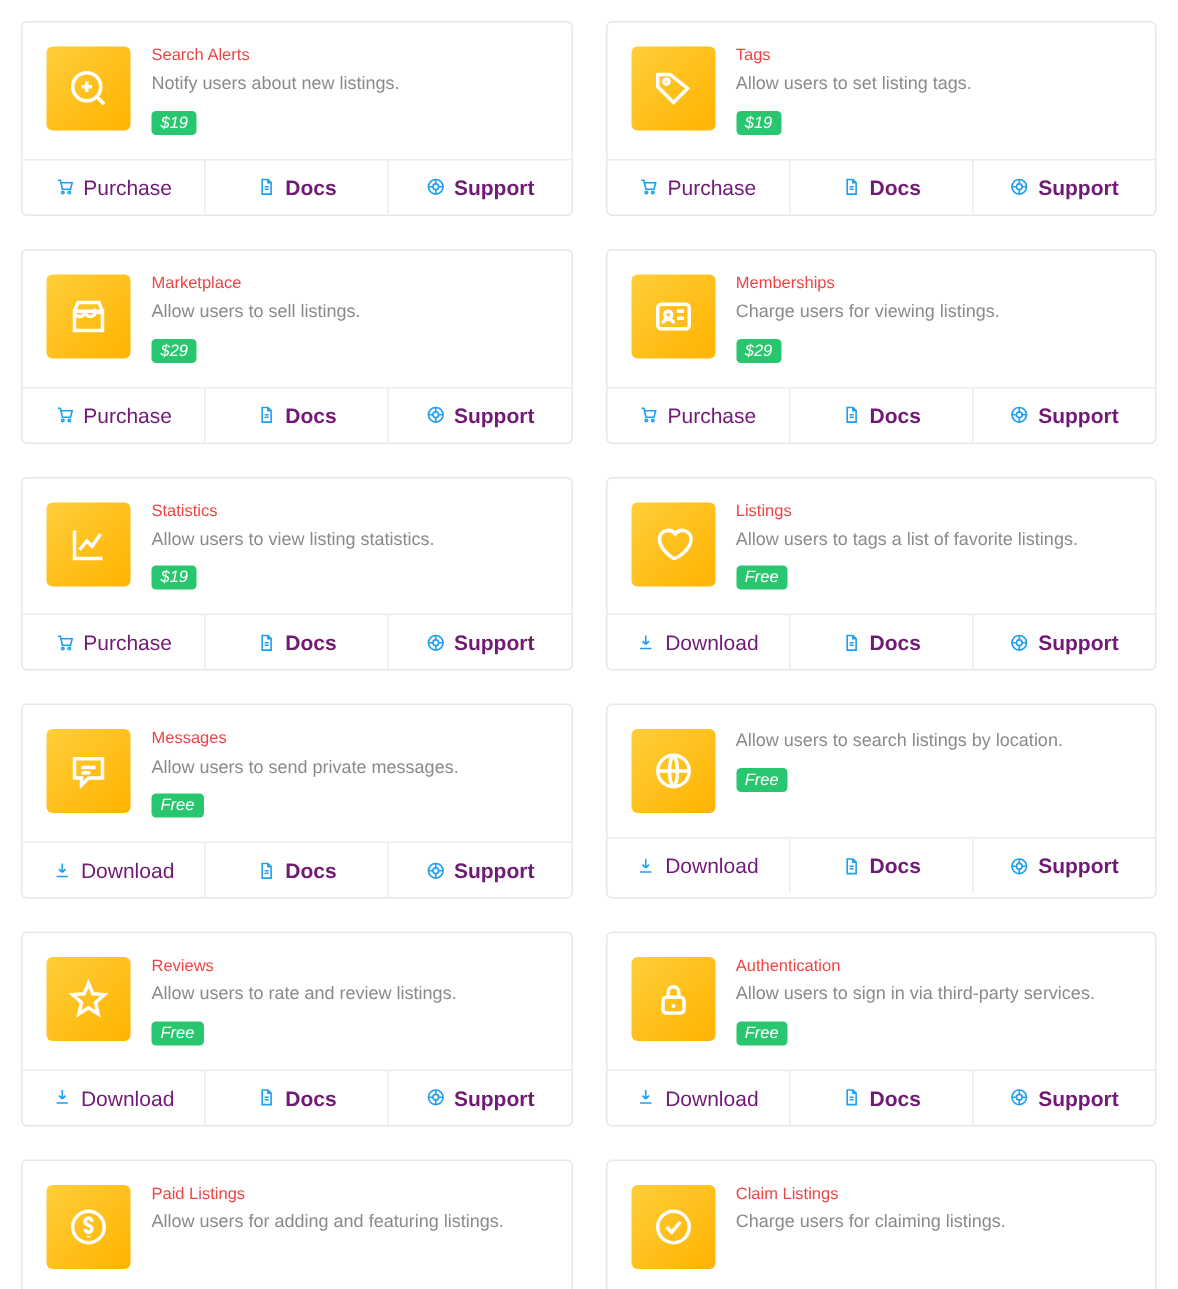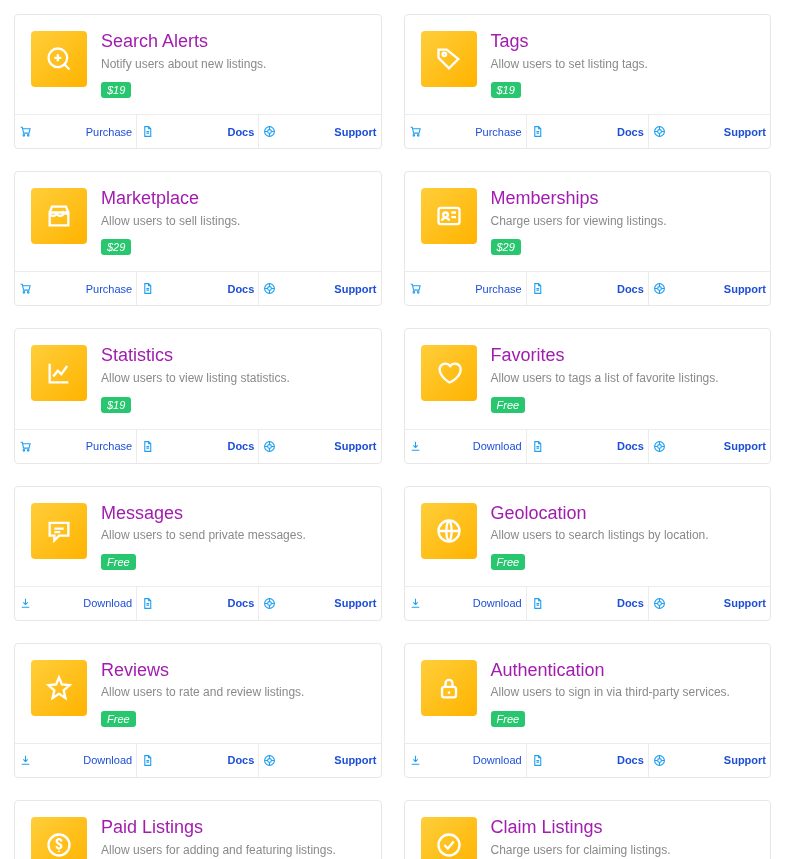--- a/index.html
+++ b/index.html
@@ -17,45 +17,45 @@
   }
   .iconbox {
     width: 56px; height: 56px;
     border-radius: 4px;
     background: linear-gradient(135deg, #ffce3a, #ffb300);
     display: flex; align-items: center; justify-content: center;
     flex-shrink: 0;
   }
   .iconbox svg { width: 28px; height: 28px; stroke: #fff; fill: none; stroke-width: 2; }
   .card-info { flex: 1; min-width: 0; }
-  .card-title { font-size: 18px; font-weight: 400; color: #a21caf; margin-bottom: 4px; line-height: 1.2; }
+  .card-title { font-size: 11px; font-weight: 400; color: #ef4444; margin-bottom: 4px; line-height: 1.2; }
   .card-desc { font-size: 12px; color: #8a8a8a; margin-bottom: 8px; line-height: 1.3; }
   .badge {
     display: inline-block;
     font-size: 11px;
     color: #fff;
     padding: 2px 6px;
     border-radius: 3px;
     background: #28c76f;
     font-style: italic;
   }
   .actions {
     display: flex;
     border-top: 1px solid #ececec;
   }
   .action {
     flex: 1;
     text-align: center;
     padding: 10px 4px;
-    font-size: 11px;
-    color: #1d4ed8;
+    font-size: 14px;
+    color: #701a75;
     cursor: pointer;
     display: flex;
     align-items: center;
-    justify-content: space-between;
+    justify-content: center;
     gap: 6px;
   }
   .action + .action { border-left: 1px solid #ececec; font-weight: bold; }
   .action svg { width: 13px; height: 13px; stroke: #1e9ff2; fill: none; stroke-width: 2; flex-shrink: 0; }
 </style>
 </head>
 <body>
 
 <svg width="0" height="0" style="position:absolute">
   <defs>
@@ -294,21 +294,21 @@
     </div>
   </div>
     <div class="card">
     <div class="card-top">
       <div class="iconbox">
         <svg viewBox="0 0 24 24">
             <use href="#i-heart"></use>
           </svg>
       </div>
       <div class="card-info">
-        <div class="card-title">Favorites</div>
+        <div class="card-title">Listings</div>
         <div class="card-desc">Allow users to tags a list of favorite listings.</div>
         <span class="badge">Free</span>
       </div>
     </div>
     <div class="actions">
       <div class="action">
         <svg viewBox="0 0 24 24">
             <use href="#i-download"></use>
           </svg>
         <span>Download</span>
@@ -362,21 +362,20 @@
     </div>
   </div>
     <div class="card">
     <div class="card-top">
       <div class="iconbox">
         <svg viewBox="0 0 24 24">
             <use href="#i-globe"></use>
           </svg>
       </div>
       <div class="card-info">
-        <div class="card-title">Geolocation</div>
         <div class="card-desc">Allow users to search listings by location.</div>
         <span class="badge">Free</span>
       </div>
     </div>
     <div class="actions">
       <div class="action">
         <svg viewBox="0 0 24 24">
             <use href="#i-download"></use>
           </svg>
         <span>Download</span>

